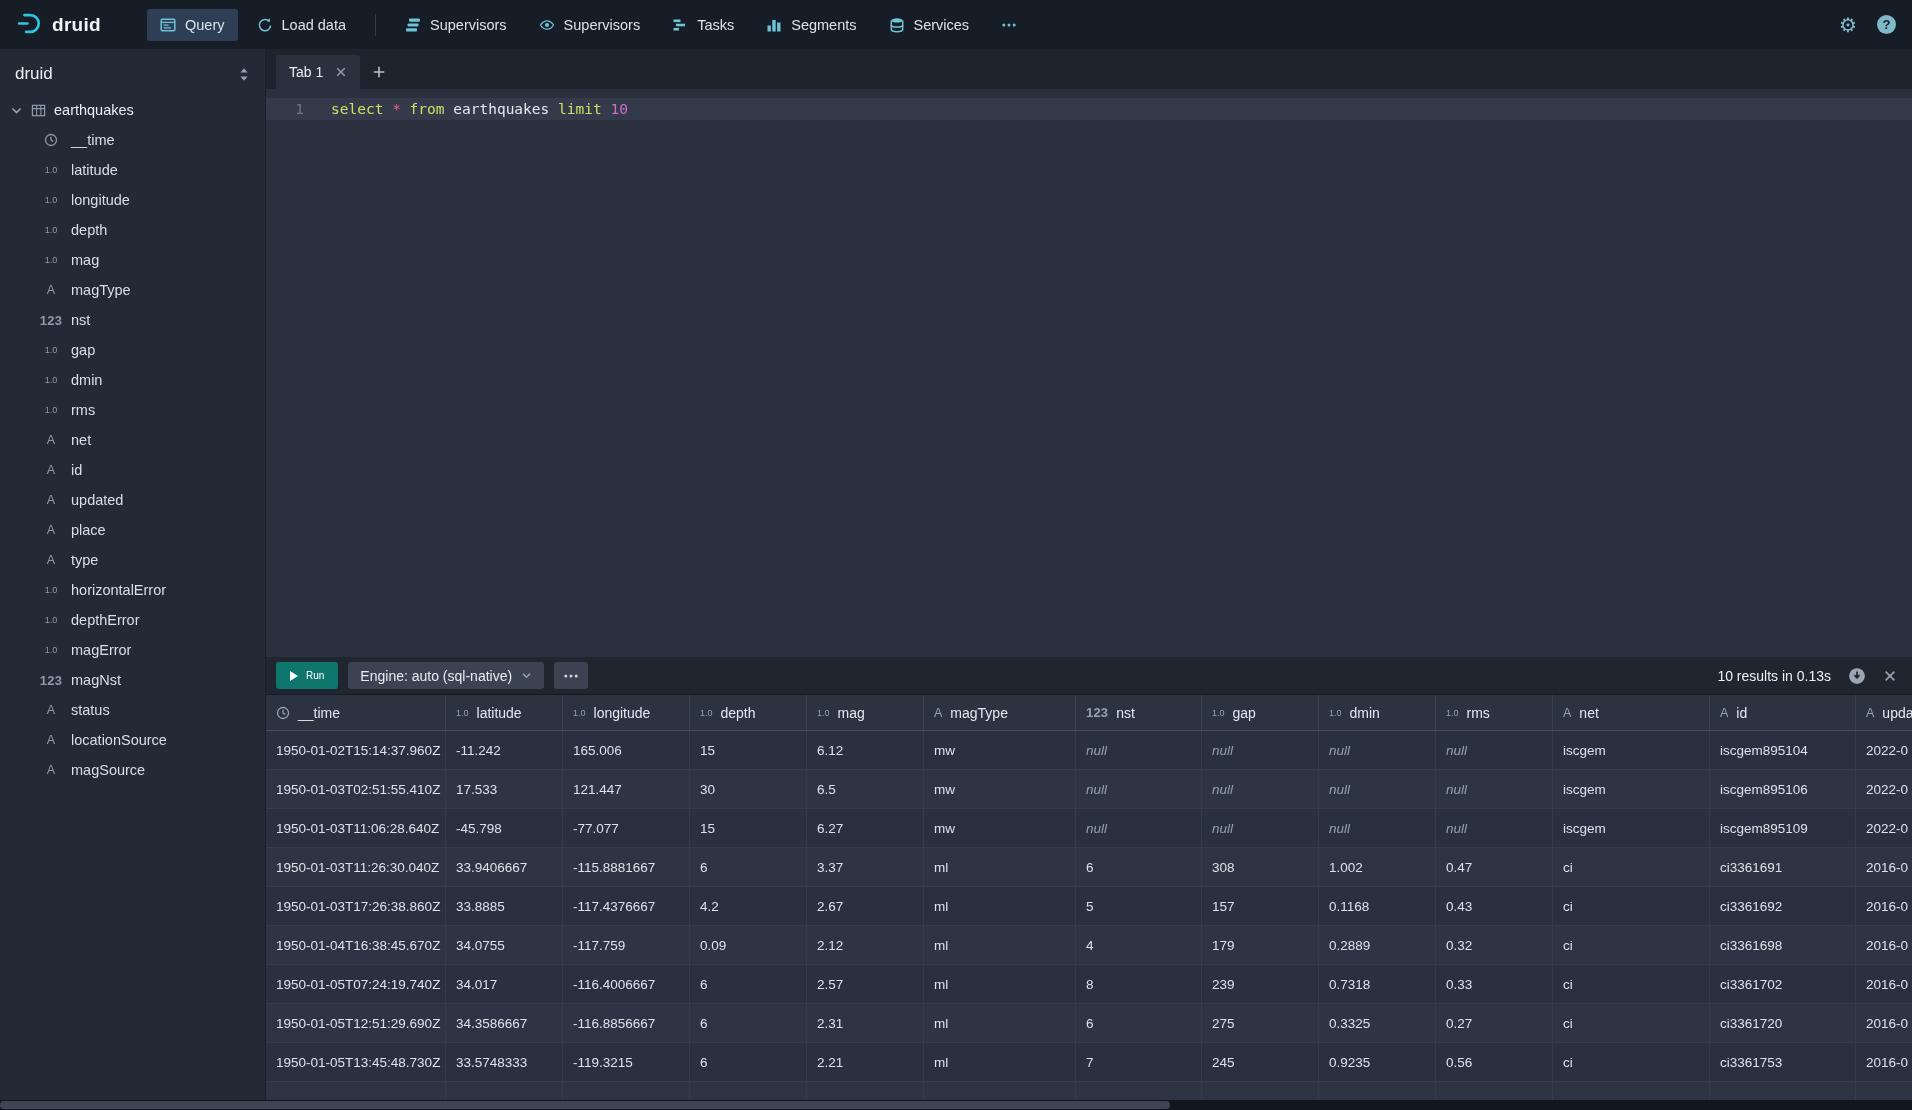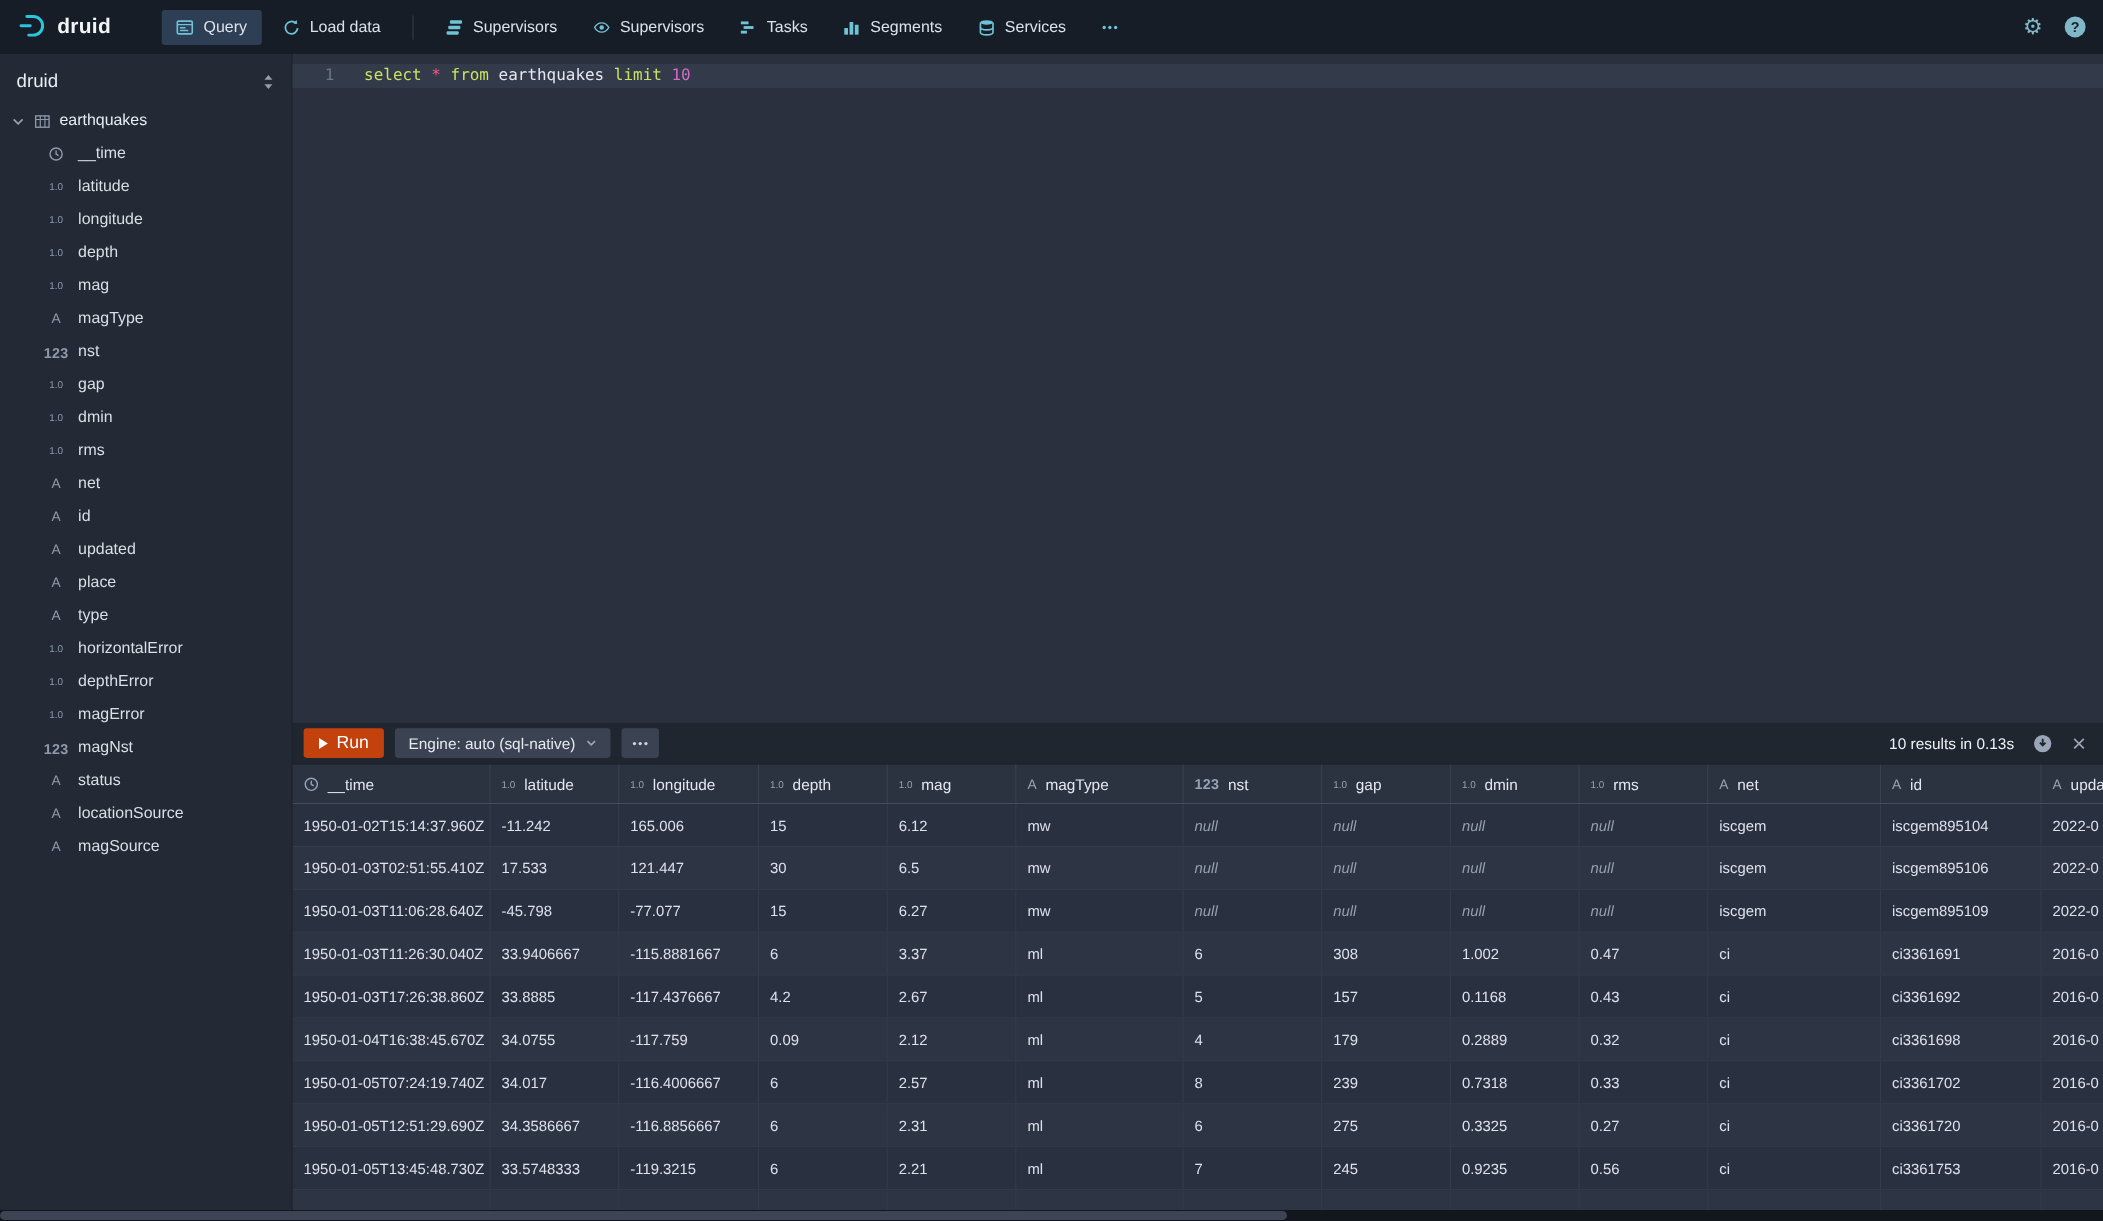--- a/index.html
+++ b/index.html
@@ -57,22 +57,22 @@
   .active-line { position:absolute; left:0; right:0; top:9px; height:22px; background:#333a4a; }
   .gutter { width:51px; text-align:right; padding:9px 13px 0 0; line-height:22px; color:#6b7687; position:relative; }
   .code { flex:1; padding:9px 0 0 14px; line-height:22px; color:#e3e8ef; position:relative; }
   .tok-keyword { color:#c9e264; }
   .tok-operator { color:#f2598b; }
   .tok-number { color:#d06ec7; }
   .tok-plain { color:#e3e8ef; }
 
   
   .runbar { height:37px; background:#20262f; display:flex; align-items:center; padding:0 10px; gap:10px; }
-  .btn-run { background:#c2410c; color:#fff; border-radius:3px; height:27px; display:flex;
-             align-items:center; gap:8px; padding:0 14px; font-size:16px; cursor:pointer; }
+  .btn-run { background:#0f766e; color:#fff; border-radius:3px; height:27px; display:flex;
+             align-items:center; gap:8px; padding:0 14px; font-size:10px; cursor:pointer; }
   .play-icon { width:0; height:0; border-left:8px solid #fff; border-top:5px solid transparent;
                border-bottom:5px solid transparent; }
   .btn-engine { background:#3b4353; color:#e6ebf1; border-radius:3px; height:27px; display:flex;
                 align-items:center; gap:9px; padding:0 12px; font-size:14px; cursor:pointer; }
   .engine-caret { color:#9aa5b5; display:flex; }
   .btn-more { background:#3b4353; border-radius:3px; height:27px; width:34px; display:flex;
               align-items:center; justify-content:center; color:#cfd6df; cursor:pointer; }
   .runbar-right { margin-left:auto; display:flex; align-items:center; gap:17px; padding-right:5px; }
   .results-info { font-size:14px; color:#eef2f6; }
   .dl-icon { color:#9aa5b5; cursor:pointer; display:flex; }
@@ -317,20 +317,35 @@
           </div>
           <div class="tree-child">
             <span class="type-icon type-str">A</span>
             <span>magSource</span>
           </div>
         </div>
     </aside>
 
     <main class="main">
 
+      <div class="tabbar">
+        <div class="tab">
+          <span>Tab 1</span>
+          <span class="tab-close">
+              <svg width="12" height="12" viewBox="0 0 16 16">
+                <path d="M3 3l10 10M13 3L3 13" stroke="currentColor" stroke-width="1.8" fill="none"></path>
+              </svg>
+            </span>
+        </div>
+        <div class="tab-add">
+            <svg width="14" height="14" viewBox="0 0 16 16">
+              <path d="M8 2v12M2 8h12" stroke="currentColor" stroke-width="1.8" fill="none"></path>
+            </svg>
+          </div>
+      </div>
 
       <div class="editor">
         <div class="active-line"></div>
         <div class="gutter">
           <span>1</span>
         </div>
         <div class="code">
           <div class="code-line"><span class="tok-keyword">select</span><span class="tok-plain"> </span><span class="tok-operator">*</span><span class="tok-plain"> </span><span class="tok-keyword">from</span><span class="tok-plain"> </span><span class="tok-plain">earthquakes</span><span class="tok-plain"> </span><span class="tok-keyword">limit</span><span class="tok-plain"> </span><span class="tok-number">10</span></div>
         </div>
       </div>

